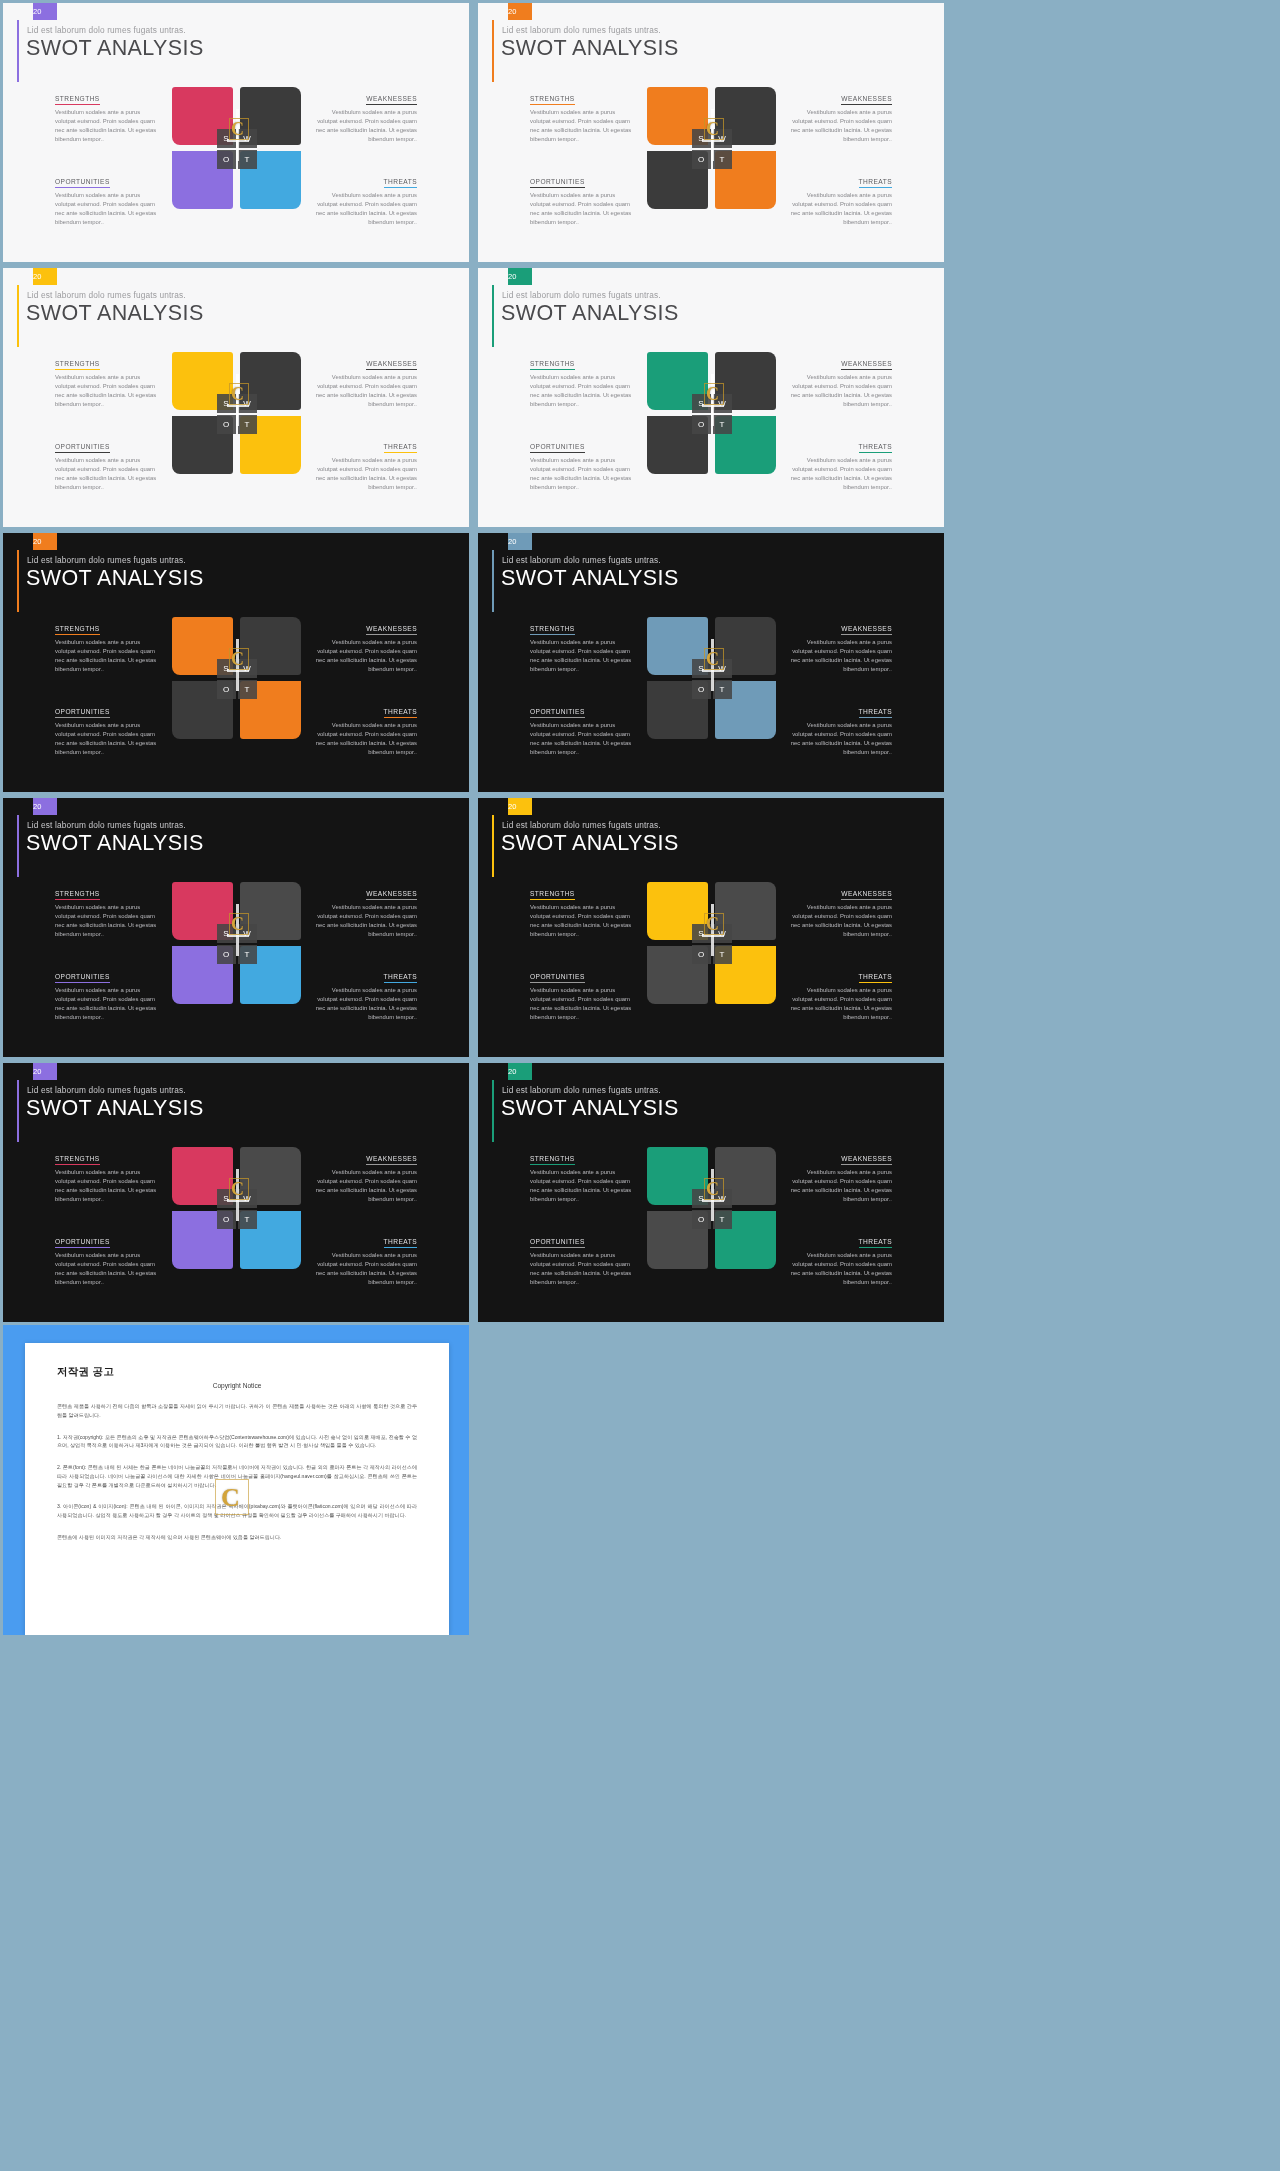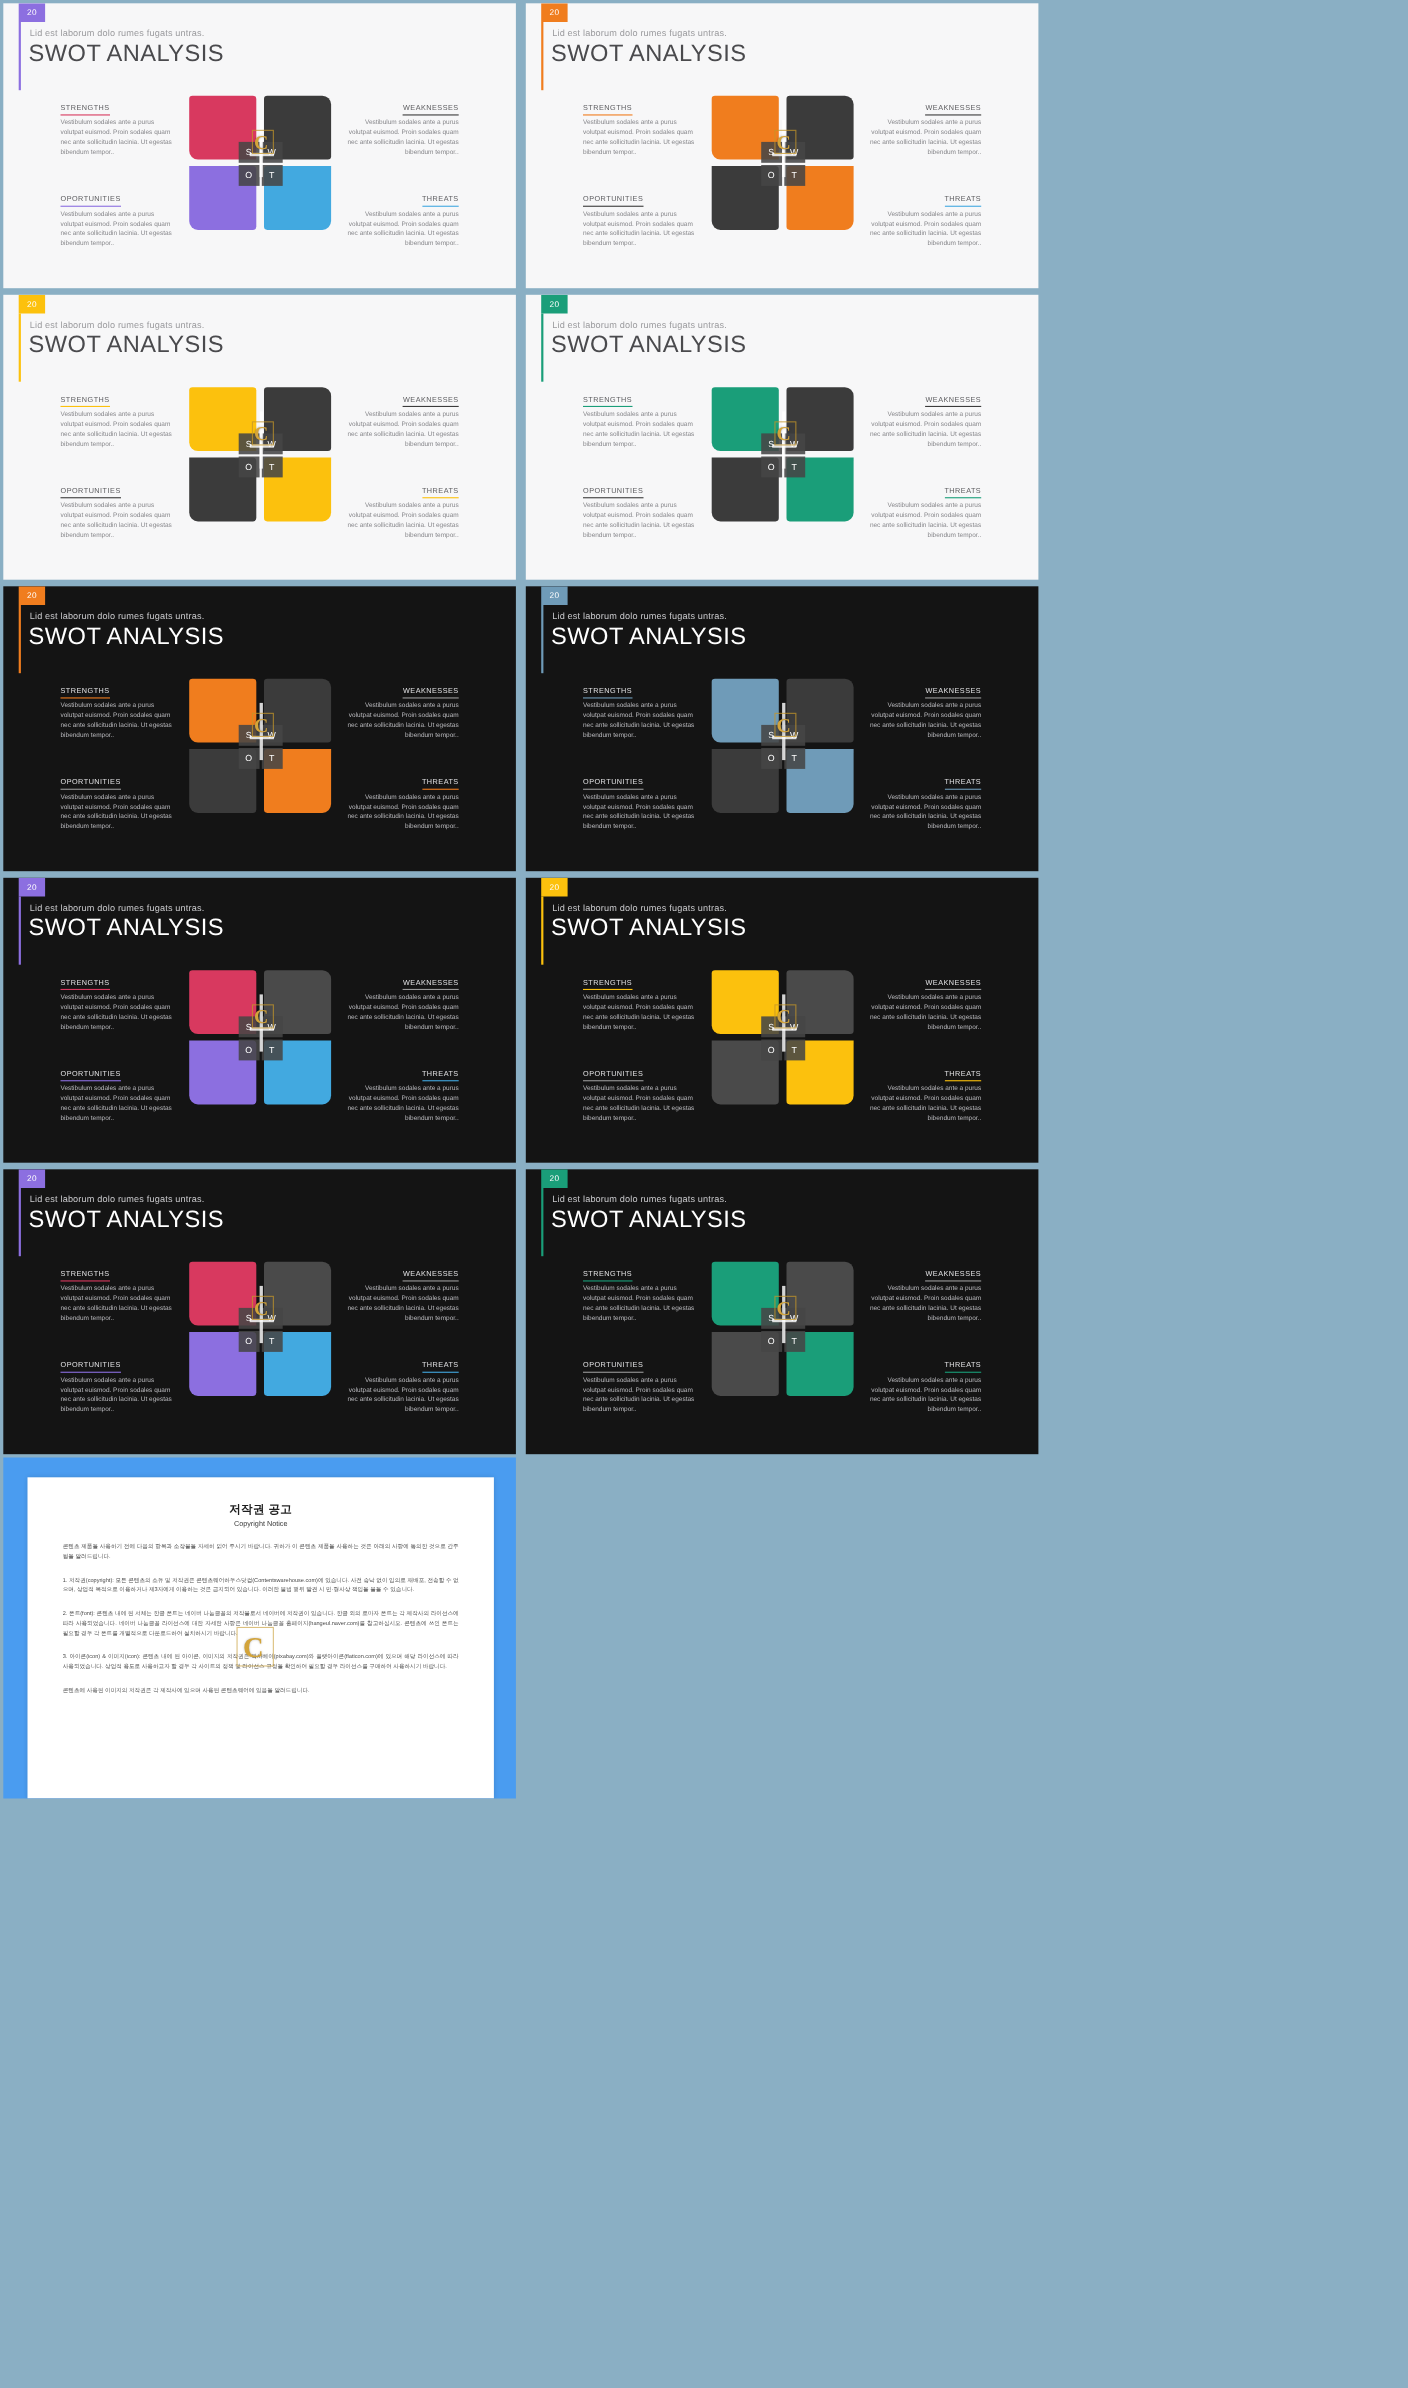--- a/index.html
+++ b/index.html
@@ -25,24 +25,24 @@
   .slide {
     position: relative;
     overflow: hidden;
     width: 466px; height: 259px;
   }
   .slide.light { background: #f7f7f8; }
   .slide.dark  { background: #141414; }
 
   
   .pagetab {
-    position: absolute; left: 14px; top: 0;
+    position: absolute; left: 30px; top: 0;
     width: 24px; height: 17px;
     font-size: 7.5px; line-height: 17px;
-    color: #ffffff; text-align: center;
+    color: #ffffff; 
     letter-spacing: .2px;
   }
   .vrule {
     position: absolute; left: 14px; top: 17px;
     width: 2.2px; height: 62px;
   }
 
   .kicker {
     position: absolute; left: 24px; top: 22px;
     font-size: 8.3px; letter-spacing: .15px;
@@ -154,21 +154,21 @@
     overflow: hidden;
   }
   .docpaper {
     position: absolute; left: 22px; top: 18px;
     width: 424px; height: 292px;
     background: #ffffff;
     box-shadow: 0 1px 5px rgba(0,0,0,.18);
     padding: 22px 32px 0 32px;
   }
   .doc-title {
-    text-align: center;
+    text-align: left;
     font-size: 10.5px; font-weight: 700; color: #1d1d1d;
     letter-spacing: .3px;
   }
   .doc-sub {
     text-align: center;
     font-size: 6.6px; color: #3a3a3a; margin-top: 3px;
   }
   .doc-p {
     margin-top: 13px;
     font-size: 5.1px; line-height: 1.72; color: #4b4b4b;

